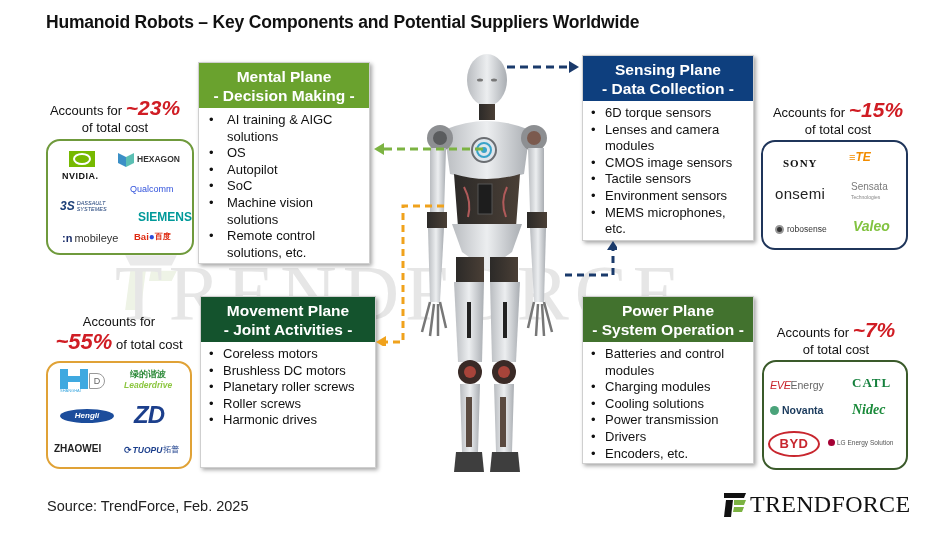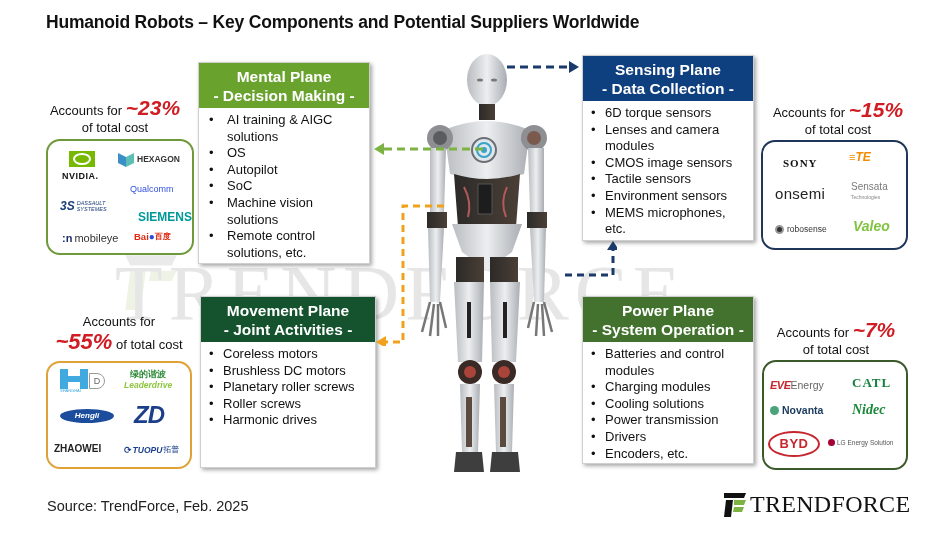--- a/index.html
+++ b/index.html
@@ -285,21 +285,21 @@
   </div>
 </div>
 
 <div class="cost" style="left:762px;top:318px;width:148px;">
   <div><span>Accounts for </span><span class="pct">~7%</span></div>
   <div>of total cost</div>
 </div>
 
 <div class="logos" style="left:762px;top:360px;width:146px;height:110px;border-color:#3a5a2a;">
   <div class="logo" style="left:6px;top:13px;">
-    <span style="font-size:11px;font-weight:bold;font-style:italic;color:#c8262e;letter-spacing:-0.5px;">EVE</span><span style="font-size:10.5px;color:#666;">Energy</span>
+    <span style="font-size:11px;font-weight:normal;font-style:italic;color:#c8262e;letter-spacing:-0.5px;">EVE</span><span style="font-size:10.5px;color:#666;">Energy</span>
   </div>
   <div class="logo" style="left:88px;top:13px;font-family:'Liberation Serif',serif;font-weight:bold;font-size:13px;color:#15803d;letter-spacing:1px;">CATL</div>
   <div class="logo" style="left:6px;top:42px;display:flex;align-items:center;">
     <span style="display:inline-block;width:9px;height:9px;border-radius:50%;background:#4aa37a;"></span>
     <span style="font-size:10.5px;color:#1a3a5c;font-weight:bold;margin-left:3px;">Novanta</span>
   </div>
   <div class="logo" style="left:88px;top:40px;font-family:'Liberation Serif',serif;font-weight:bold;font-style:italic;font-size:14px;color:#1a8a3a;">Nidec</div>
   <div class="logo" style="left:4px;top:69px;width:52px;height:26px;border:2px solid #c8262e;border-radius:50%;text-align:center;line-height:22px;font-weight:bold;font-size:13px;color:#c8262e;letter-spacing:0.5px;">BYD</div>
   <div class="logo" style="left:64px;top:77px;display:flex;align-items:center;">
     <span style="display:inline-block;width:7px;height:7px;border-radius:50%;background:#a50034;"></span>

